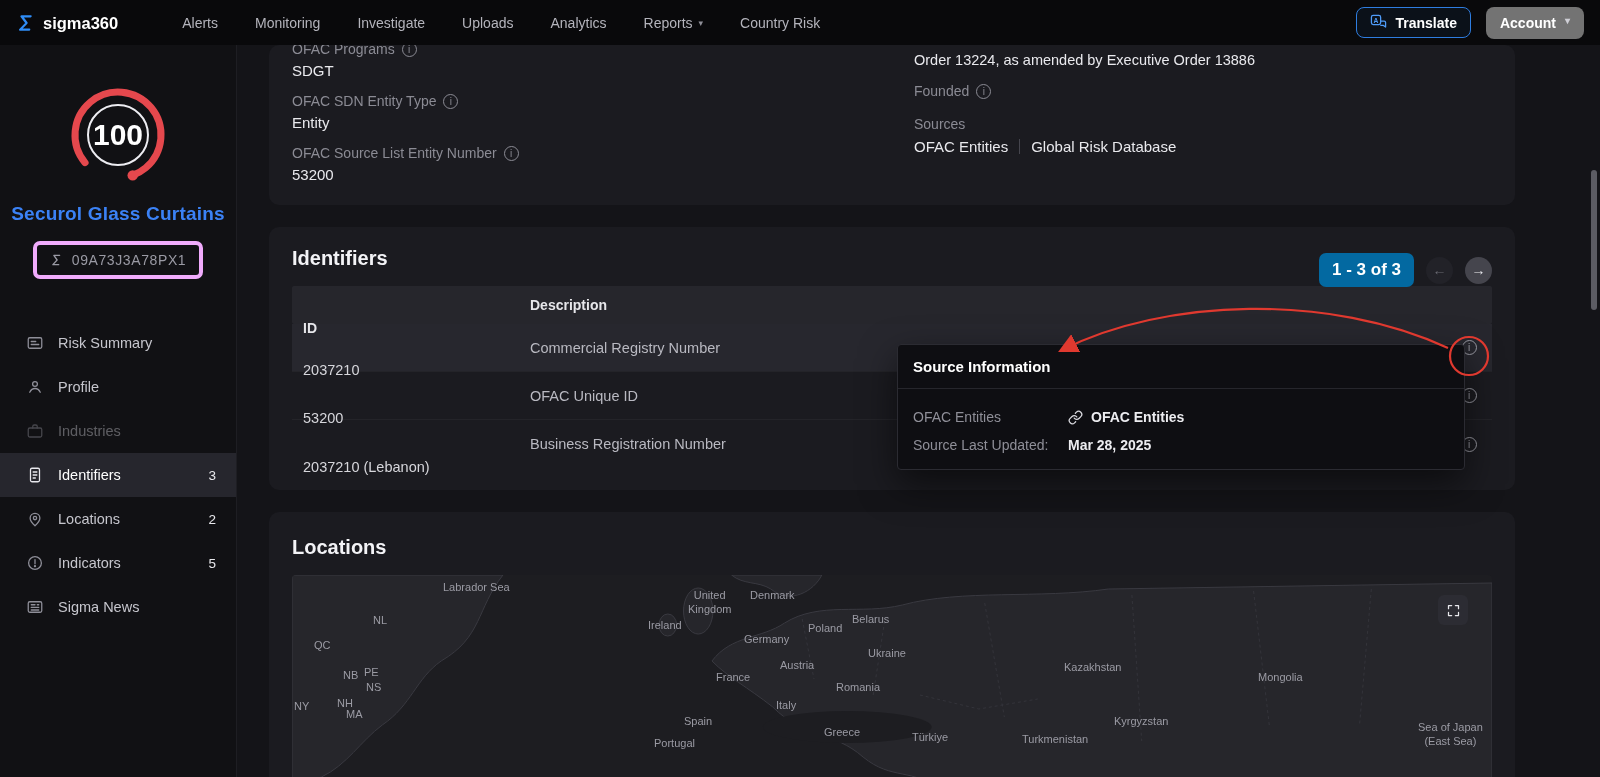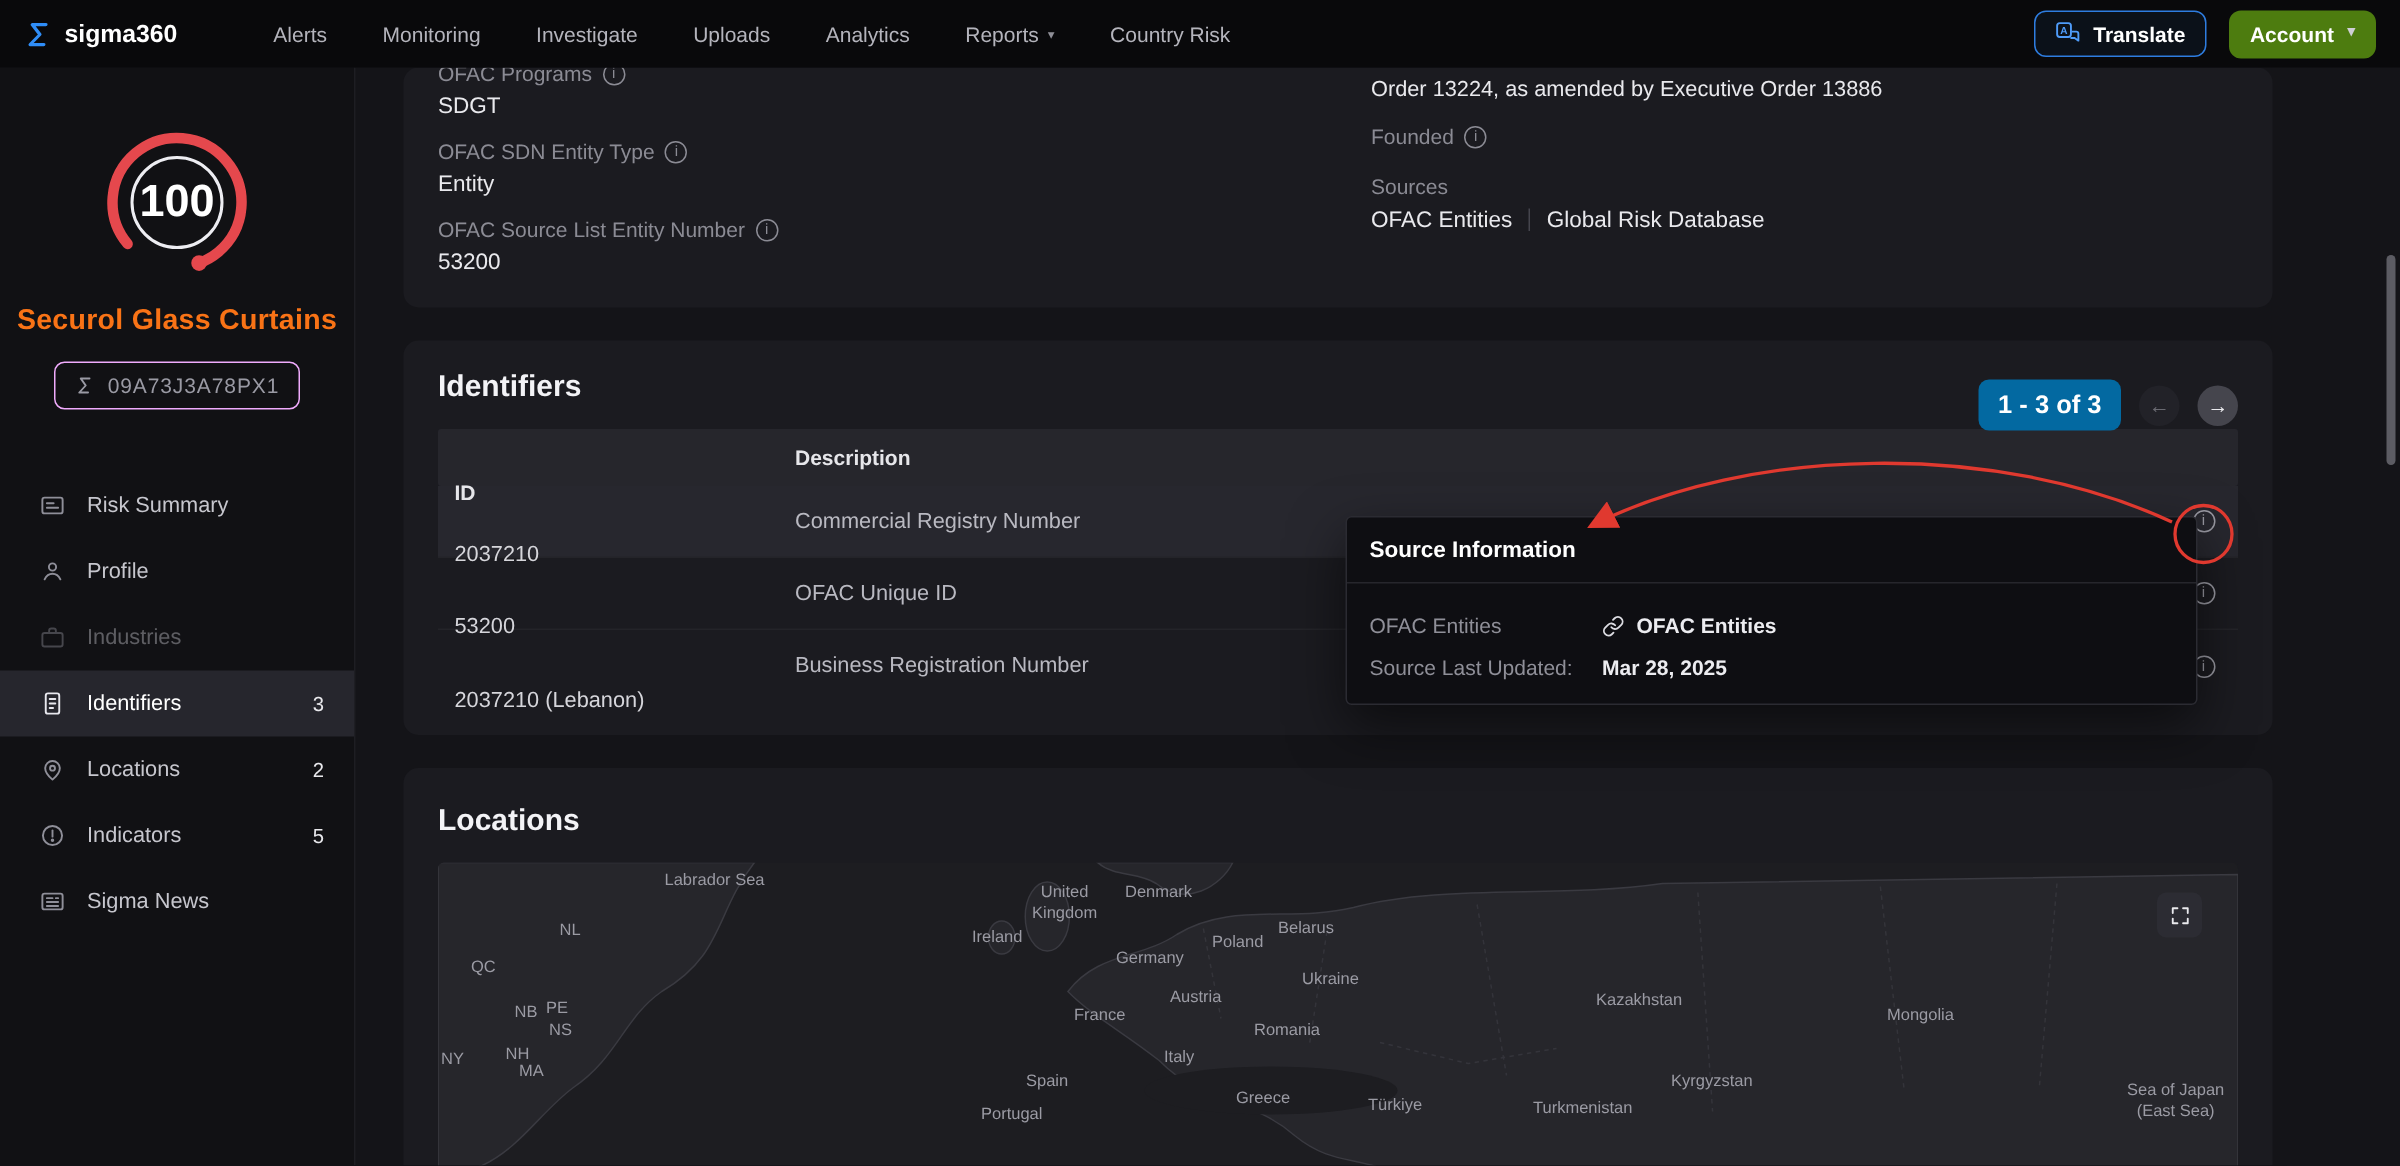--- a/index.html
+++ b/index.html
@@ -7,30 +7,30 @@
   .app { position:relative; width:1600px; height:777px; background:#141418; overflow:hidden; }
 
   
   .navbar { position:absolute; top:0; left:0; right:0; height:45px; background:#09090b; display:flex; align-items:center; padding:0 16px; z-index:30; }
   .brand { display:flex; align-items:flex-end; gap:7px; color:#fff; font-size:16.5px; font-weight:700; cursor:pointer; }
   .nav-items { display:flex; align-items:center; gap:37px; margin-left:64px; }
   .nav-item { color:#b4b4bc; font-size:14px; cursor:pointer; display:flex; align-items:center; gap:6px; }
   .nav-item .chev { font-size:9px; color:#8f8f98; }
   .nav-right { margin-left:auto; display:flex; align-items:center; gap:15px; }
   .translate-btn { display:flex; align-items:center; gap:8px; padding:6px 13px; background:#0b1119; border:1px solid #2e7de0; border-radius:8px; color:#fff; font-size:14px; font-weight:700; cursor:pointer; font-family:inherit; }
-  .account-btn { display:flex; align-items:flex-start; gap:9px; padding:8px 14px; background:#4d7c0f; border:none; border-radius:8px; color:#fff; font-size:14px; font-weight:700; cursor:pointer; font-family:inherit; }
+  .account-btn { display:flex; align-items:flex-start; gap:9px; padding:8px 14px; background:#737373; border:none; border-radius:8px; color:#fff; font-size:14px; font-weight:700; cursor:pointer; font-family:inherit; }
   .account-btn .chev { font-size:10px; color:#cfcfd6; }
 
   
   .sidebar { position:absolute; top:45px; left:0; bottom:0; width:237px; background:#111114; border-right:1px solid #1e1e23; z-index:20; }
   .gauge { position:relative; width:104px; height:104px; margin:38px auto 0; }
   .gauge svg { position:absolute; inset:0; }
   .gauge-score { position:absolute; inset:0; display:flex; align-items:center; justify-content:center; color:#fff; font-size:30px; font-weight:700; }
-  .entity-name { margin-top:16px; text-align:center; color:#f97316; font-size:19px; font-weight:700; letter-spacing:.2px; }
-  .id-chip { margin:16px auto 0; width:max-content; display:flex; align-items:center; gap:8px; padding:7px 13px; border:1px solid #f0abfc; border-radius:7px; color:#9a9aa4; font-size:14px; letter-spacing:.6px; cursor:pointer; }
+  .entity-name { margin-top:16px; text-align:center; color:#3b82f6; font-size:19px; font-weight:700; letter-spacing:.2px; }
+  .id-chip { margin:16px auto 0; width:max-content; display:flex; align-items:center; gap:8px; padding:7px 13px; border:4px solid #f0abfc; border-radius:7px; color:#9a9aa4; font-size:14px; letter-spacing:.6px; cursor:pointer; }
   .menu { margin-top:42px; }
   .menu-item { height:44px; display:flex; align-items:center; gap:14px; padding:0 20px 0 26px; color:#c6c6cd; font-size:14.5px; cursor:pointer; }
   .menu-item .mi-icon { display:flex; color:#8f8f99; }
   .menu-item.active { background:#26262d; color:#fff; }
   .menu-item.active .mi-icon { color:#e8e8ee; }
   .menu-item.disabled { opacity:.42; }
   .mi-badge { margin-left:auto; color:#e8e8ec; font-size:13.5px; }
 
   
   .content { position:absolute; top:45px; left:237px; right:0; bottom:0; overflow:hidden; }

